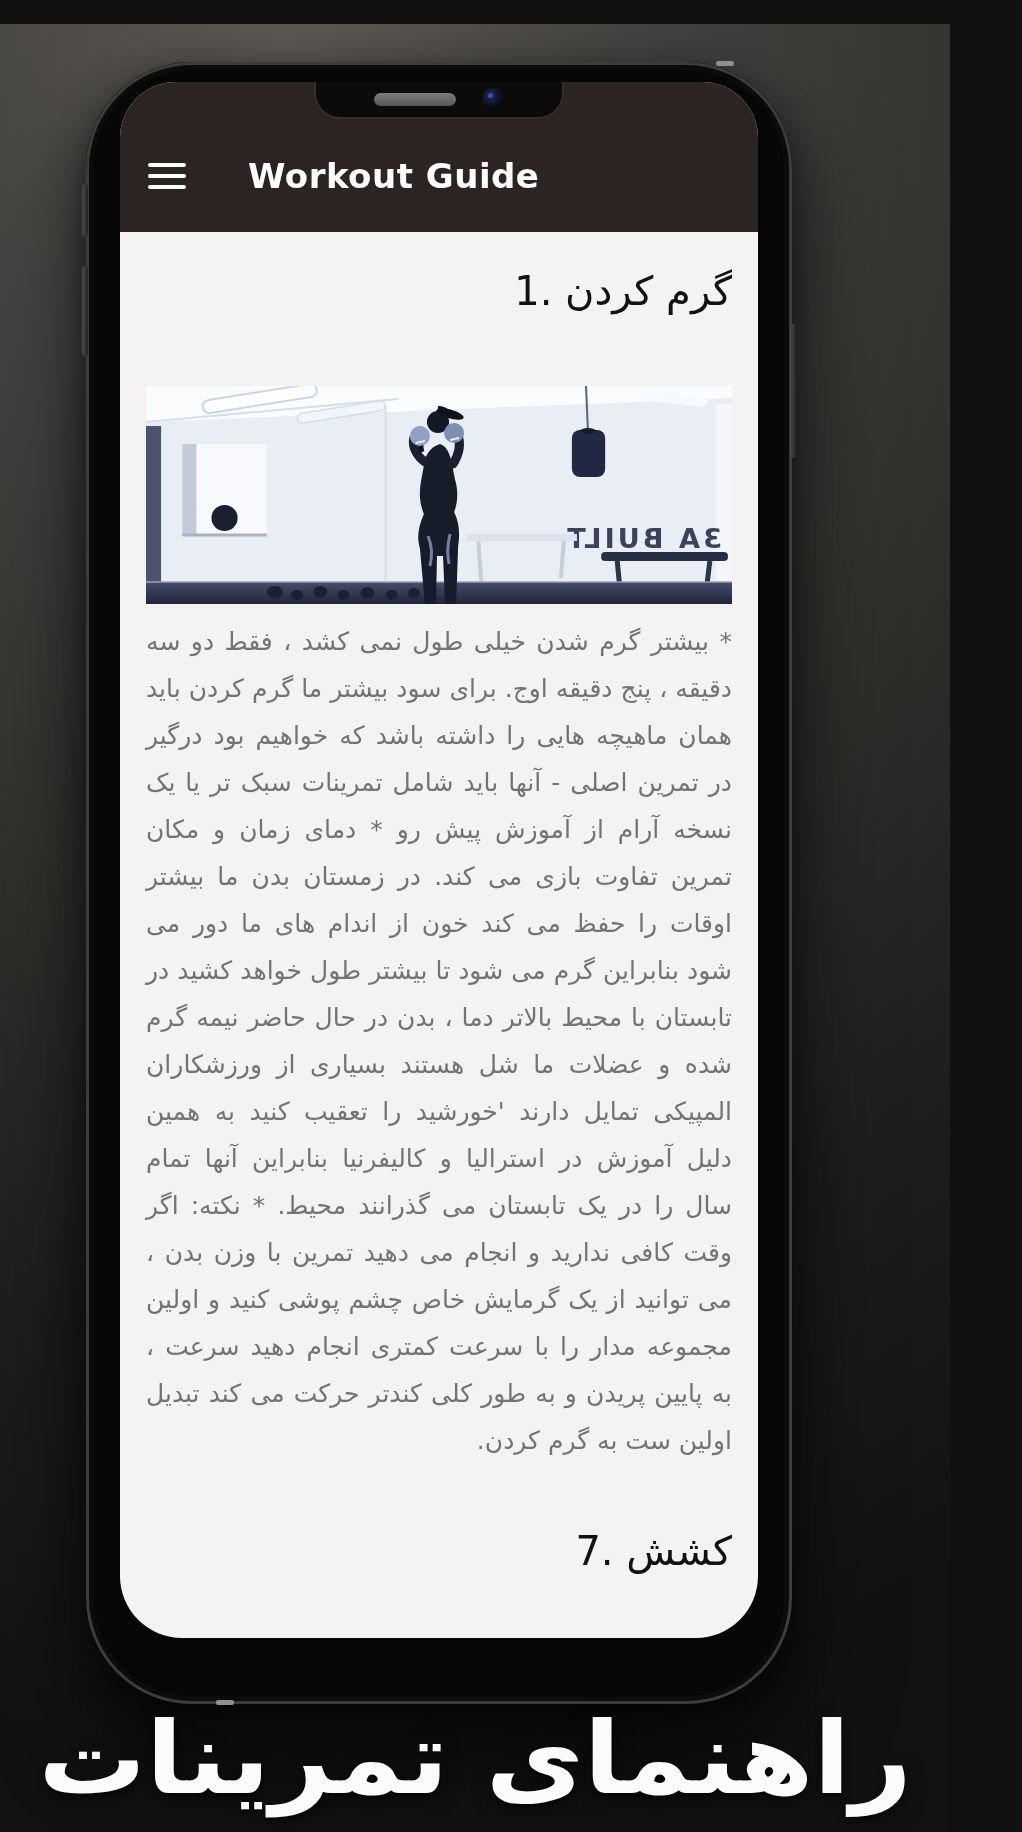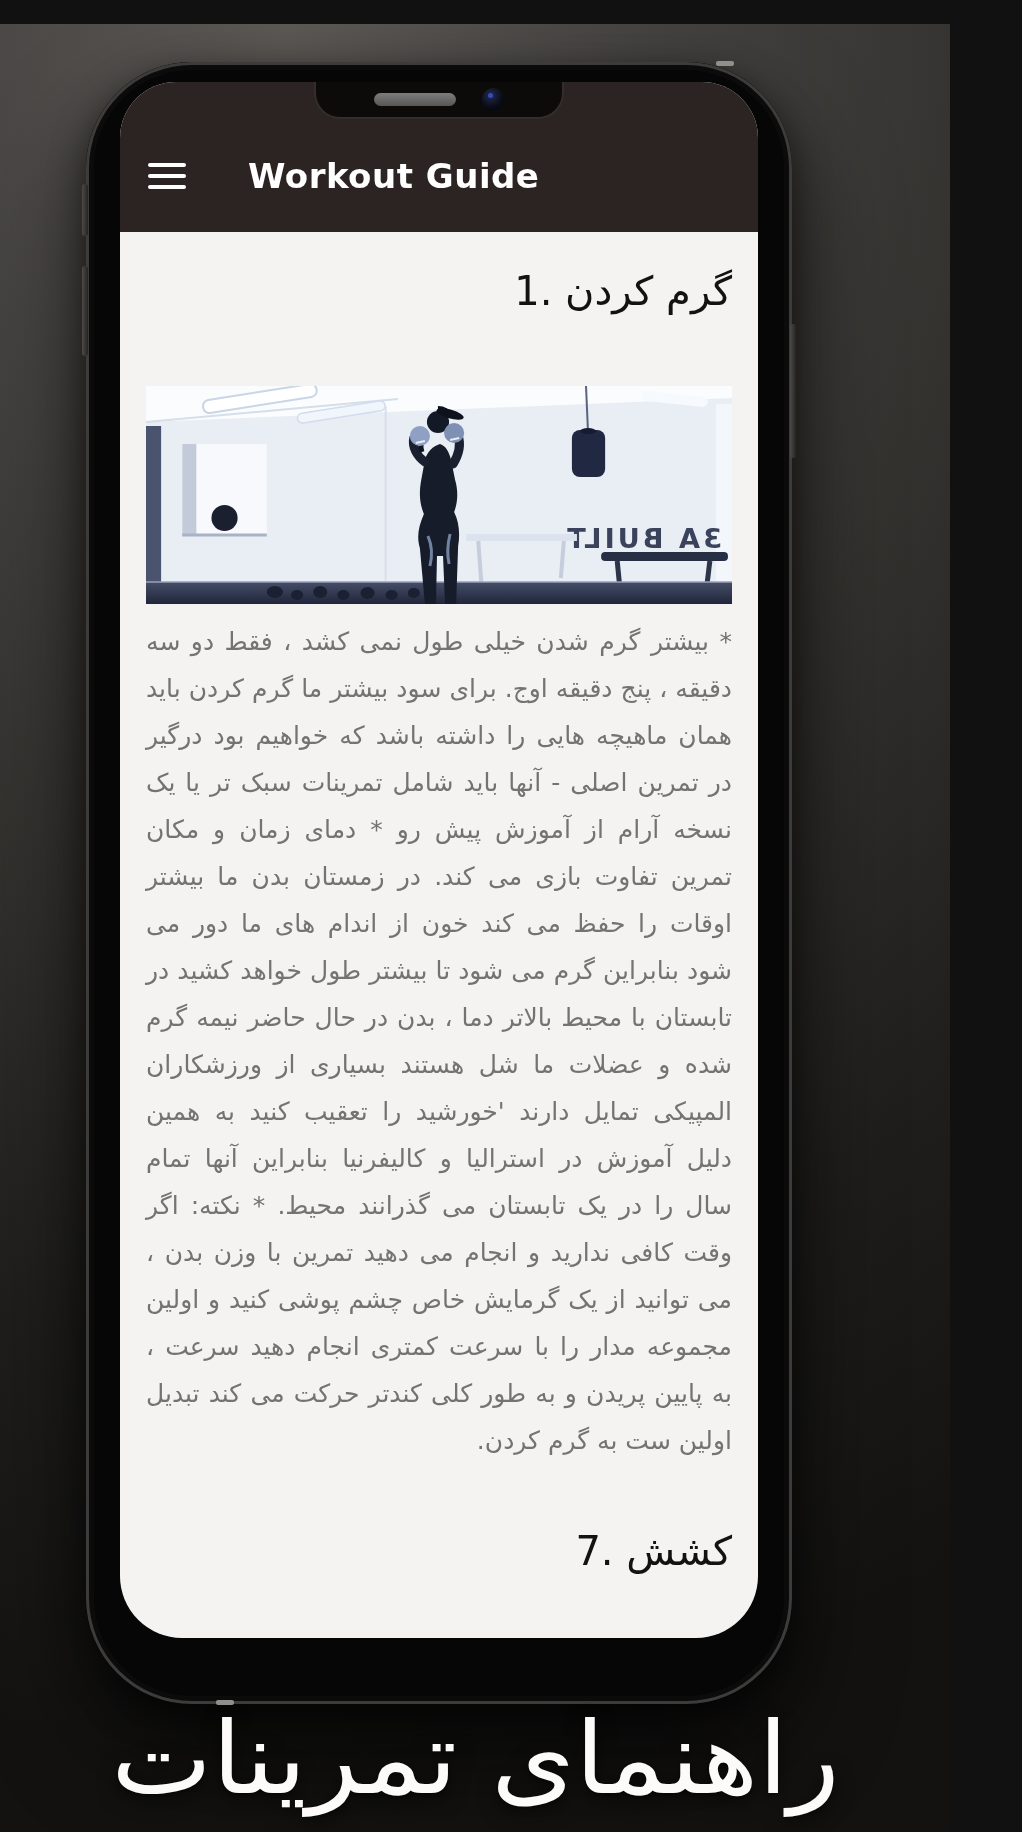--- a/index.html
+++ b/index.html
@@ -55,21 +55,21 @@
   .photo{display:block;width:100%;}
   .photo1{height:218px;margin-top:72px;}
   .photo2{height:210px;margin-top:76px;}
   .para{
     direction:rtl;text-align:justify;
     font-size:25px;line-height:47px;color:#737373;margin:14px 0 0;
   }
   
   .caption{
     position:absolute;left:0;right:0;top:1676px;text-align:center;direction:rtl;
-    color:#fdfafa;font-size:100px;font-weight:normal;
+    color:#fdfafa;font-size:100px;font-weight:bold;
     text-shadow:0 7px 18px rgba(0,0,0,.6), 0 2px 4px rgba(0,0,0,.45);
   }
   .caption > span{display:inline-block;transform:scaleX(1.07);}
 </style>
 </head>
 <body>
 
 <div class="stage">
 
   <div class="phone">

